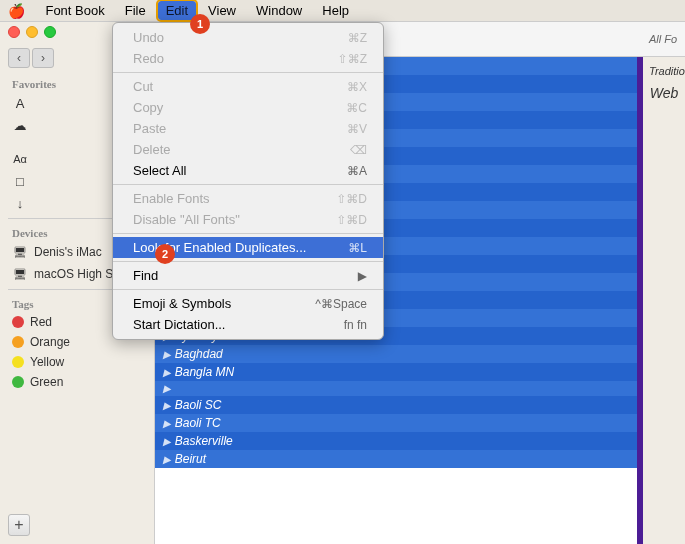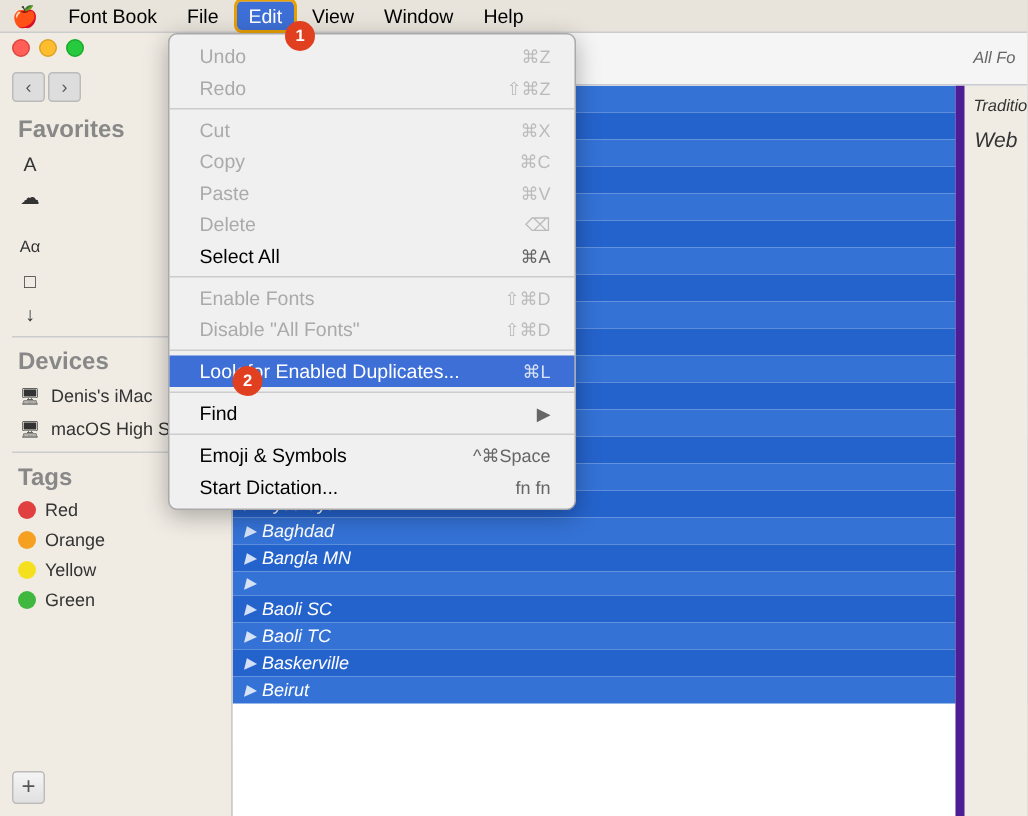--- a/index.html
+++ b/index.html
@@ -45,21 +45,21 @@
       cursor: pointer;
       font-size: 13px;
       color: #000;
     }
     .menu-bar-item.active {
       background: #3d6fd6;
       color: white;
     }
     .menu-bar-item.highlighted {
       background: #3d6fd6;
-      color: #ffffff;
+      color: #0f172a;
       outline: 2px solid #e8a000;
     }
 
     
     .main-area {
       display: flex;
       height: calc(544px - 22px);
       position: relative;
     }
 
@@ -84,24 +84,25 @@
       border: 1px solid #bbb;
       border-radius: 3px;
       display: flex;
       align-items: center;
       justify-content: center;
       cursor: pointer;
       font-size: 12px;
       color: #555;
     }
     .sidebar-section-label {
-      font-size: 16px;
+      font-size: 11px;
       color: #888;
       padding: 4px 12px 2px;
       font-weight: 600;
+      font-family: Liberation Serif, serif;
     }
     .sidebar-item {
       display: flex;
       align-items: center;
       padding: 3px 12px;
       gap: 6px;
       cursor: pointer;
       font-size: 12px;
       color: #333;
     }

